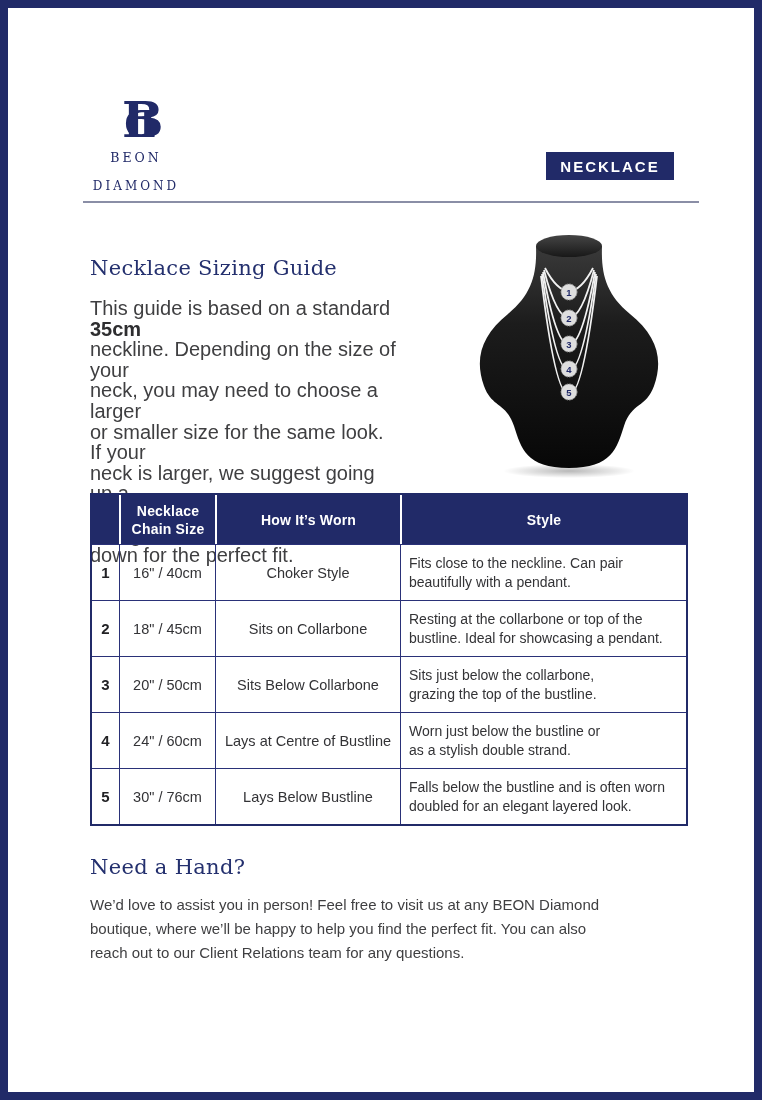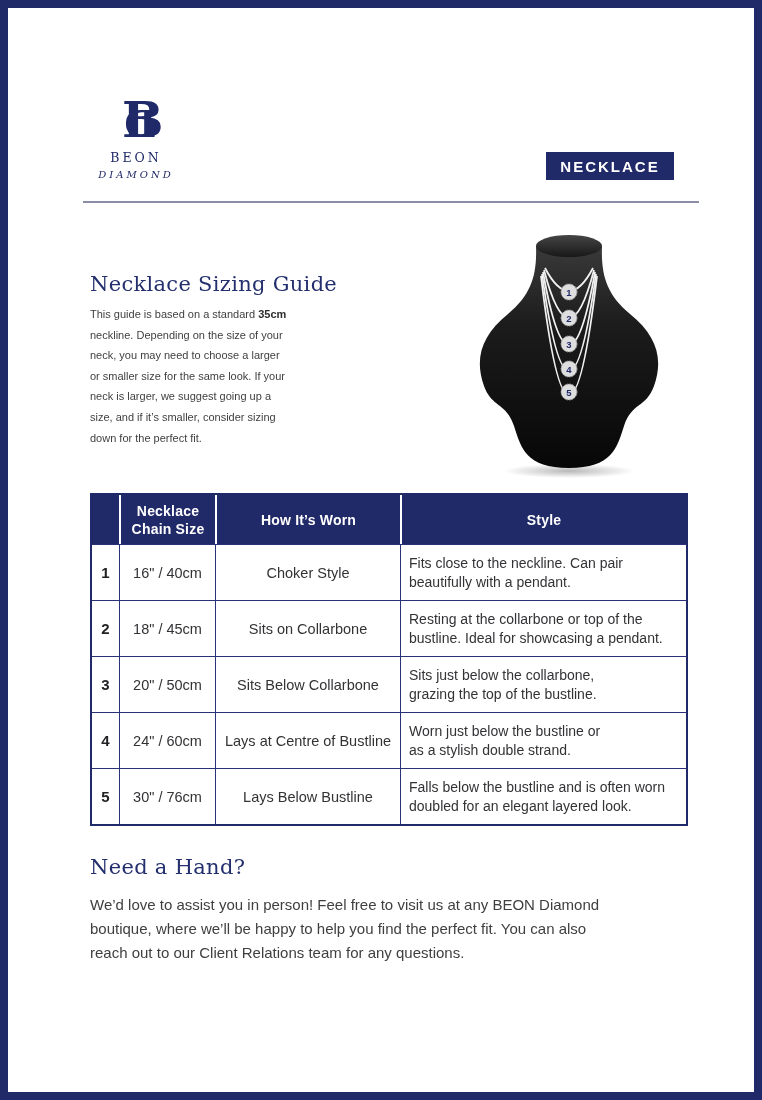--- a/index.html
+++ b/index.html
@@ -18,21 +18,21 @@
     position: absolute; left: 80px; top: 82px; width: 96px;
     text-align: center; color: #212a68;
   }
   .monogram { display: block; margin: 0 auto; }
   .brand-line1 {
     font-family: "DejaVu Serif", serif;
     font-size: 12.5px; letter-spacing: 3px; color: #212a68; margin-top: 2px;
   }
   .brand-line2 {
     font-family: "DejaVu Serif", serif;
-    font-size: 10px; letter-spacing: 3px; color: #212a68; margin-top: 4px; font-style: italic;
+    font-size: 12px; letter-spacing: 3px; color: #212a68; margin-top: 14px;
   }
   .kicker {
     position: absolute; top: 114px; right: 80px;
     font-size: 18.5px; letter-spacing: 3px; color: #2c2c33;
     font-weight: 400;
   }
   .badge {
     position: absolute; top: 144px; right: 80px;
     width: 128px; height: 28px;
     background: #212a68; color: #ffffff;
@@ -42,25 +42,24 @@
   .divider {
     position: absolute; top: 193px; left: 75px; width: 616px; height: 0;
     border-top: 2px solid #8a8ea6;
   }
   
   .intro-heading {
     position: absolute; left: 82px; top: 248px;
     font-family: "DejaVu Serif", serif;
     font-size: 21px; color: #24306e; font-weight: 500;
     letter-spacing: 0.3px;
-    margin-top: 16px;
   }
   .intro-para {
-    position: absolute; left: 82px; top: 296px; width: 310px;
-    font-size: 11px; line-height: 20.6px; color: #3f3f41;
+    position: absolute; left: 82px; top: 290px; width: 310px;
+    font-size: 20px; line-height: 20.6px; color: #3f3f41;
     white-space: pre-line;
   }
   .intro-para b { font-weight: bold; color: #2e2e30; }
   
   .bust-wrap { position: absolute; left: 440px; top: 214px; }
   
   .size-table {
     position: absolute; left: 82px; top: 485px; width: 598px;
     border: 2px solid #212a68;
     display: grid;

